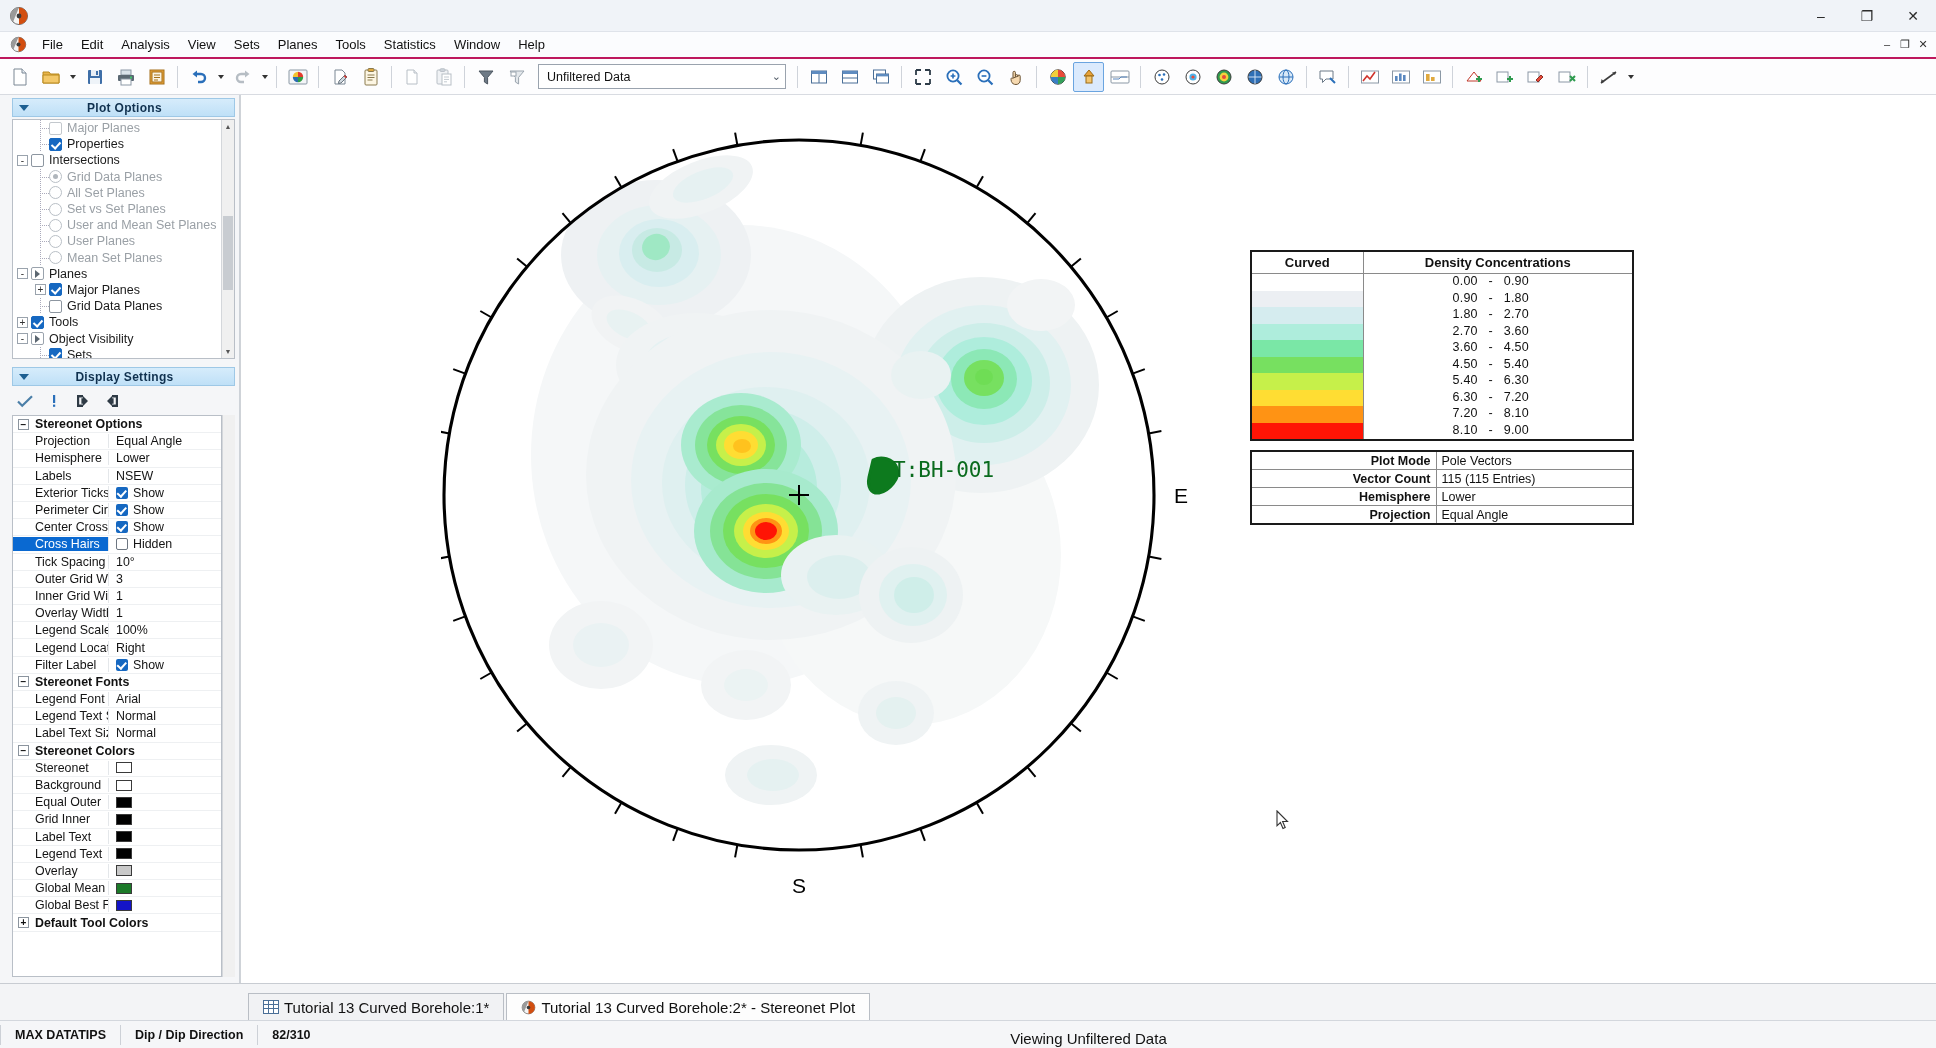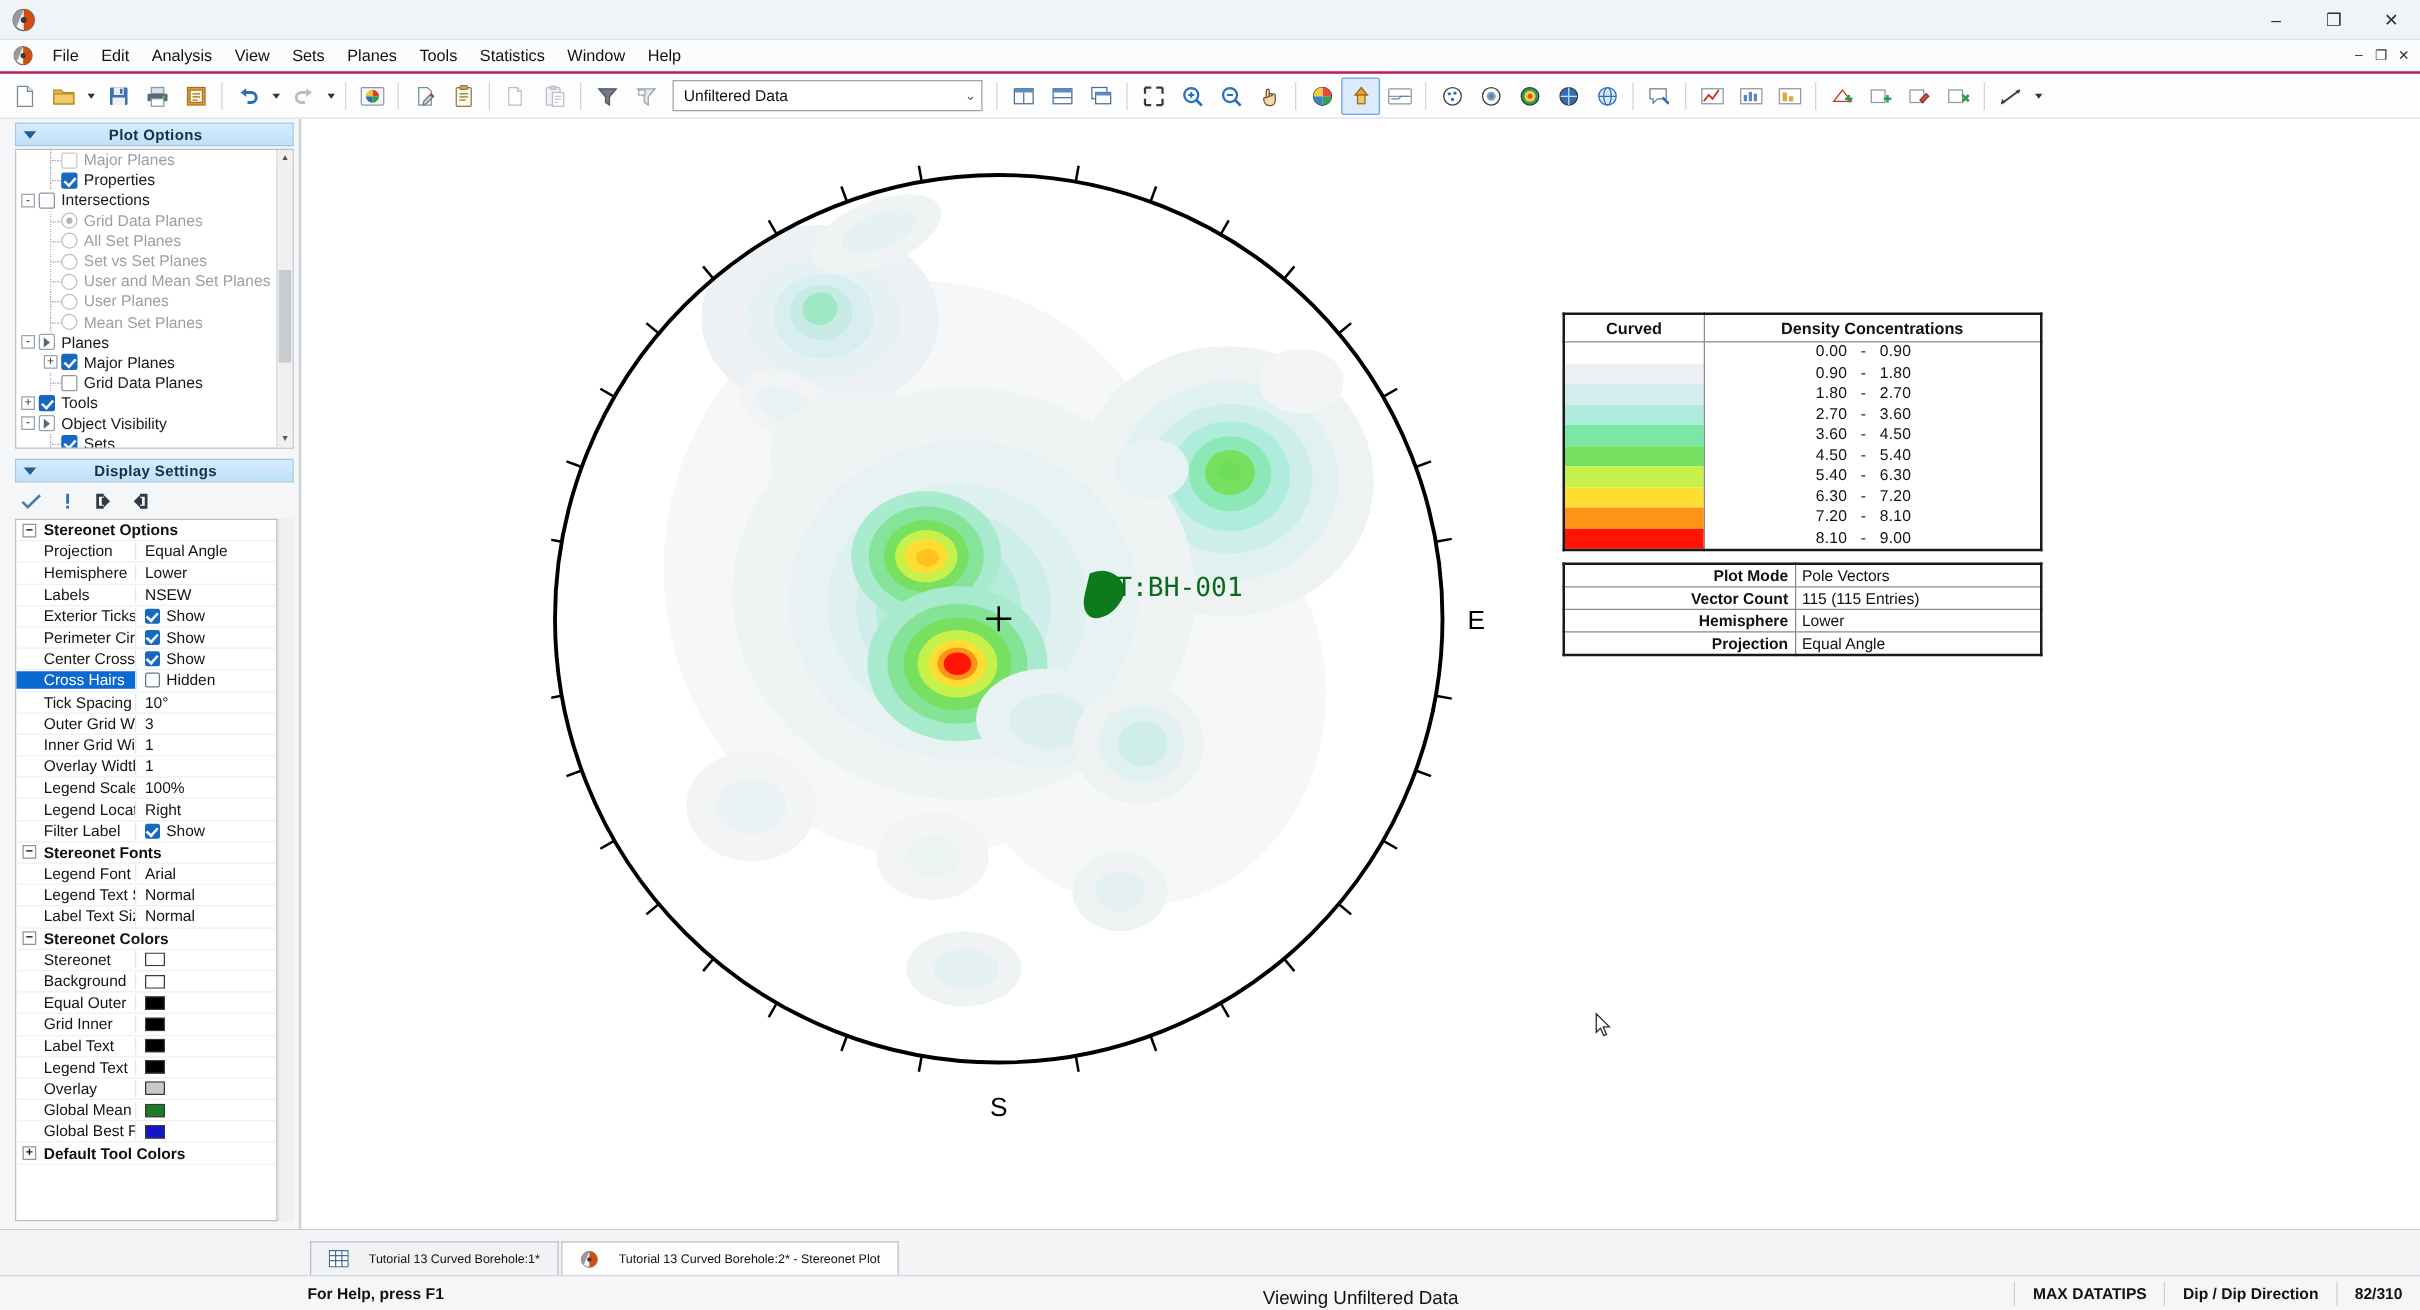--- a/index.html
+++ b/index.html
@@ -148,23 +148,23 @@
   .rng span.s{ display:inline-block; width:26px; text-align:center;}
   .rng span.e{ display:inline-block; width:60px; text-align:left;}
   .ltable2{ margin-top:9px; }
   .ltable2 td.k{ text-align:right; font-weight:bold; width:185px; }
   .ltable2 td.v{ text-align:left; }
 
   
   .tabsbar{ height:37px; background:#f3f4f6; border-top:1px solid #c8ccd2; display:flex;
             align-items:flex-end; padding-left:240px; }
   .tabstrip{ display:flex; align-items:flex-end; height:37px; padding-left:8px;}
-  .dtab{ height:27px; display:flex; align-items:center; gap:16px; padding:0 14px;
+  .dtab{ height:27px; display:flex; align-items:center; gap:5px; padding:0 14px;
          background:#fdfdfd; border:1px solid #b9bec5; border-bottom:none;
-         font-size:10px; color:#111; margin-right:2px; }
+         font-size:15px; color:#111; margin-right:2px; }
   .dtab.inactive{ background:#f1f2f4; }
   .statusbar{ height:28px; background:#f5f6f8; border-top:1px solid #d3d7dd;
               display:flex; align-items:center; font-size:12.5px; color:#111; font-weight:bold;}
   .sb-left{ padding-left:246px; flex:1; }
   .sb-cell{ padding:0 14px; border-left:1px solid #cdd1d7; height:20px; display:flex;
             align-items:center; }
 
   svg{ display:block; }
 </style>
 </head>
@@ -1084,17 +1084,16 @@
             <path d="M10 1.5 A8.5 8.5 0 0 0 4 16 Z" fill="#9a9a9a"></path>
             <circle cx="10" cy="10" r="2.4" fill="#3a3a3a"></circle>
           </svg>
         </span>
        <span>Tutorial 13 Curved Borehole:2* - Stereonet Plot</span>
       </div>
     </div>
 </div>
 
 <div class="statusbar">
-  <div class="sb-left">For Help, press F1</div>
   <div class="sb-cell">MAX DATATIPS</div>
   <div class="sb-cell">Dip / Dip Direction</div>
   <div class="sb-cell">82/310</div>
 </div>
 
 </body></html>

